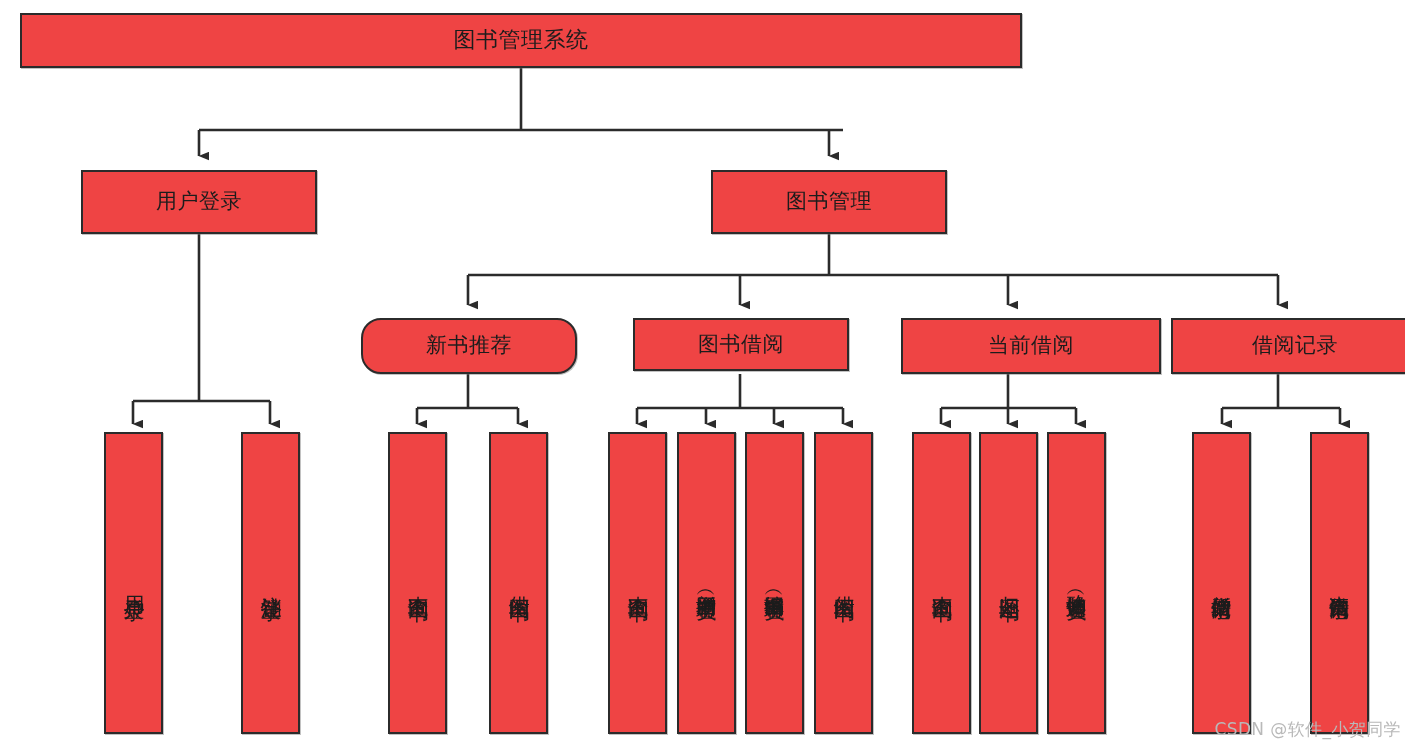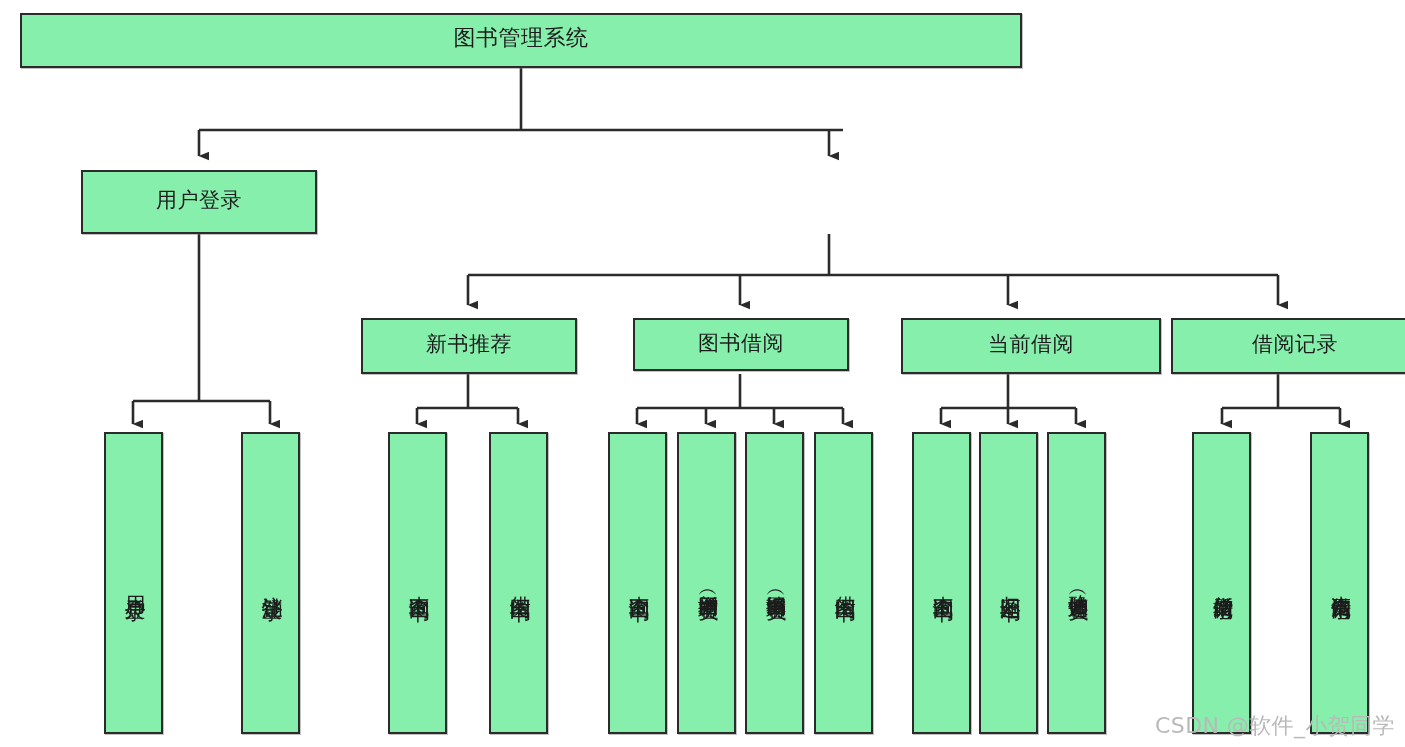--- a/index.html
+++ b/index.html
@@ -23,27 +23,26 @@
     position: absolute;
     left: 0;
     top: 0;
     width: 1405px;
     height: 747px;
     pointer-events: none;
   }
   .node {
     position: absolute;
     box-sizing: border-box;
-    background: #86efac;
+    background: #ef4444;
     border: 2.2px solid #2b2b2b;
     display: flex;
     align-items: center;
     justify-content: center;
     box-shadow: 1px 1px 0 rgba(120,120,120,0.45);
-    font-family: Liberation Mono, monospace;
   }
   .node .node-label {
     font-size: 21px;
     line-height: 1.22;
     letter-spacing: 0.5px;
     color: #1c1c1c;
     text-align: center;
     white-space: nowrap;
   }
   .node.level-1 .node-label { font-size: 22px; }
@@ -65,23 +64,23 @@
   }
   .node.leaf.tall-text .node-label {
     font-size: 20px;
     letter-spacing: 1px;
   }
   .node.leaf .node-label {
     display: block;
   }
   #watermark {
     position: absolute;
-    right: 10px;
+    right: 4px;
     bottom: 6px;
-    font-size: 22px;
+    font-size: 17px;
     color: #b9b9b9;
     letter-spacing: 0.4px;
     white-space: nowrap;
     user-select: none;
   }
 </style>
 </head>
 <body>
 
 <div id="diagram-root">
@@ -136,22 +135,25 @@
     </g>
   </svg>
 
   <div class="node level-1" style="left:20px; top:13px; width:1002px; height:55px;">
     <span class="node-label">图书管理系统</span>
   </div>
 
   <div class="node level-2" style="left:81px; top:170px; width:236px; height:64px;">
     <span class="node-label">用户登录</span>
   </div>
-
-  <div class="node level-3" style="left:361px; top:318px; width:216px; height:56px;">
+  <div class="node level-2" style="left:711px; top:170px; width:236px; height:64px;">
+    <span class="node-label">图书管理</span>
+  </div>
+
+  <div class="node level-3" style="left:361px; top:318px; width:216px; height:56px;border-radius:20px;">
     <span class="node-label">新书推荐</span>
   </div>
   <div class="node level-3" style="left:633px; top:318px; width:216px; height:53px;">
     <span class="node-label">图书借阅</span>
   </div>
   <div class="node level-3" style="left:901px; top:318px; width:260px; height:56px;">
     <span class="node-label">当前借阅</span>
   </div>
   <div class="node level-3" style="left:1171px; top:318px; width:248px; height:56px;">
     <span class="node-label">借阅记录</span>

